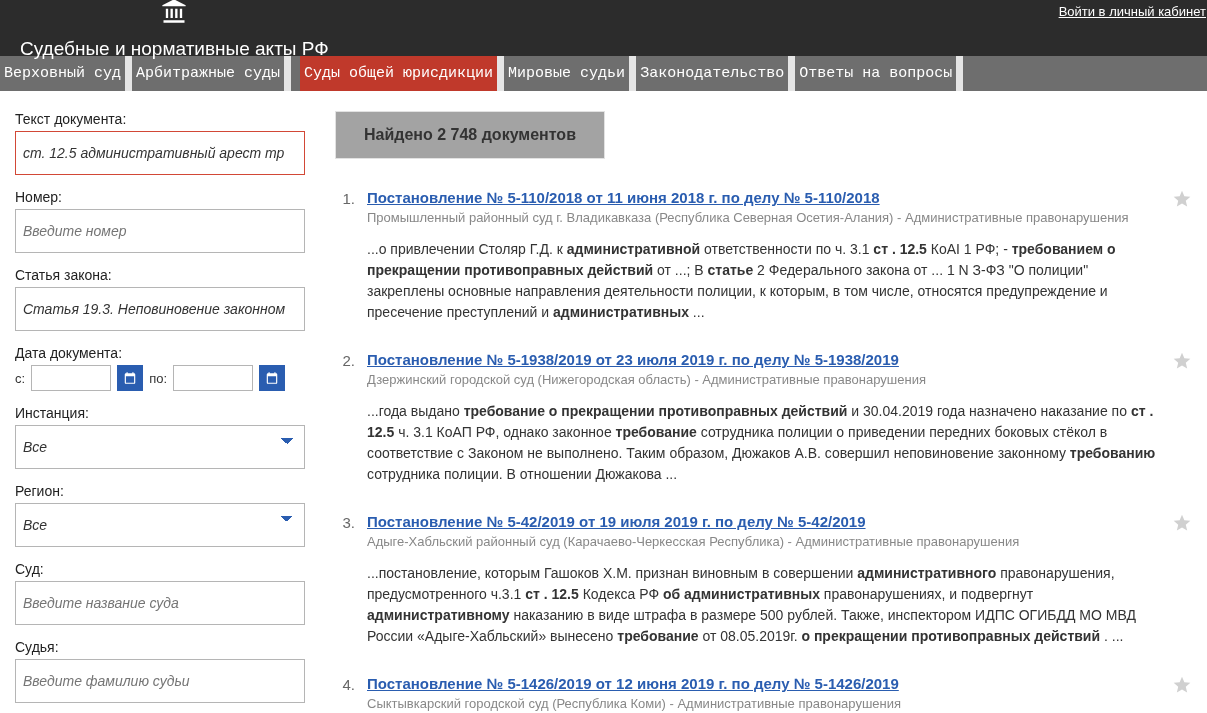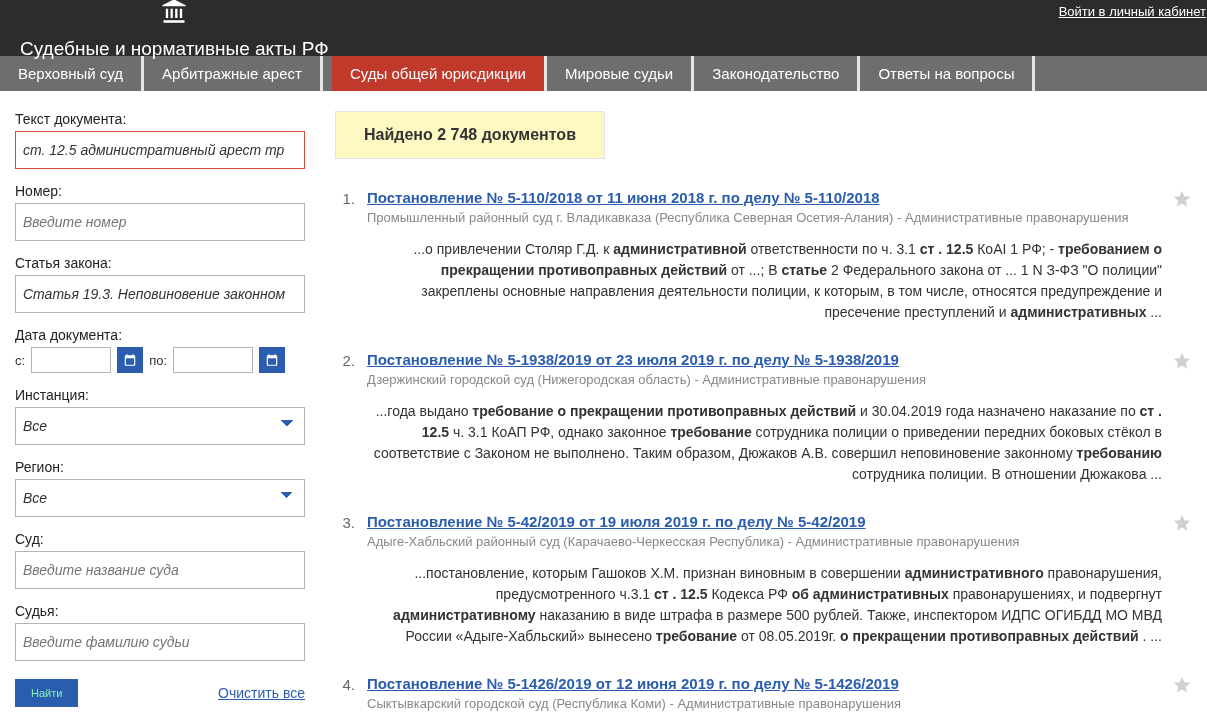--- a/index.html
+++ b/index.html
@@ -6,52 +6,52 @@
   body { font-family: Arial, Helvetica, sans-serif; font-size: 14px; color: #333; background: #fff; }
   a { text-decoration: none; }
 
   .top-bar { background: #2c2c2c; height: 56px; display: flex; align-items: center; padding: 0 20px; position: relative; }
   .logo-wrap { display: flex; align-items: center; gap: 10px; flex-direction: column; }
   .logo-icon svg { fill: #fff; }
   .site-title { color: #fff; font-size: 19px; font-weight: normal; }
   .login-link { position: absolute; top: 4px; right: 1px; color: #fff; font-size: 13px; text-decoration: underline; }
 
   .main-nav { background: #6e6e6e; display: flex; }
-  .nav-item { color: #fff; padding: 9px 18px; font-size: 15px; cursor: pointer; border-right: 3px solid #e5e5e5; }
+  .nav-item { color: #fff; padding: 9px 4px; font-size: 15px; cursor: pointer; border-right: 7px solid #e5e5e5; font-family: Liberation Mono, monospace; }
   .nav-item.active { background: #c0392b; margin-left: 9px; }
 
   .content { display: flex; gap: 30px; padding: 20px 15px; max-width: 1207px; }
   .sidebar { width: 290px; flex-shrink: 0; }
   .results { flex: 1; }
 
   .form-group { margin-bottom: 14px; }
   .form-label { font-weight: normal; font-size: 14px; display: block; margin-bottom: 4px; color: #222; }
-  .form-input, .form-select { width: 100%; height: 38px; border: 1px solid #b5b5b5; padding: 0 7px; font-size: 14px; font-style: italic; color: #555; background: #fff; }
+  .form-input, .form-select { width: 100%; height: 44px; border: 1px solid #b5b5b5; padding: 0 7px; font-size: 14px; font-style: italic; color: #555; background: #fff; }
   .form-input.highlight { border: 1px solid #d24836; }
   .form-input.filled, .form-select.filled { font-style: italic; color: #333; }
   .form-select { appearance: none; background-image: linear-gradient(45deg, transparent 50%, #2a5db0 50%), linear-gradient(135deg, #2a5db0 50%, transparent 50%); background-position: calc(100% - 17px) 12px, calc(100% - 11px) 12px; background-size: 6px 6px, 6px 6px; background-repeat: no-repeat; }
 
   .date-row { display: flex; align-items: center; gap: 6px; }
   .date-row .lbl { font-size: 13px; }
   .date-input { width: 80px; height: 26px; border: 1px solid #b5b5b5; padding: 0 4px; }
   .cal-btn { width: 26px; height: 26px; background: #2a5db0; display: inline-flex; align-items: center; justify-content: center; cursor: pointer; }
   .cal-btn svg { fill: #fff; }
 
   .form-footer { display: flex; align-items: center; gap: 20px; margin-top: 18px; }
   .btn-search { background: #2a5db0; color: #86efac; border: none; padding: 8px 16px; font-size: 11px; cursor: pointer; }
   .clear-link { color: #2a5db0; text-decoration: underline; font-size: 14px; cursor: pointer; margin-left: auto; }
 
-  .found-box { background: #fef9c3; border: 1px solid #e2e2e2; padding: 14px 28px; display: inline-block; font-size: 16px; font-weight: bold; margin-bottom: 30px; }
+  .found-box { background: #a3a3a3; border: 1px solid #e2e2e2; padding: 14px 28px; display: inline-block; font-size: 16px; font-weight: bold; margin-bottom: 30px; }
 
   .result-item { display: flex; gap: 12px; margin-bottom: 28px; position: relative; }
   .result-num { color: #666; font-size: 15px; width: 20px; text-align: right; padding-top: 1px; }
   .result-body { flex: 1; padding-right: 30px; }
   .result-title { color: #2a5db0; font-size: 15px; text-decoration: underline; font-weight: bold; cursor: pointer; }
   .result-meta { color: #888; font-size: 13px; margin-top: 4px; }
-  .result-snippet { color: #333; font-size: 14px; margin-top: 14px; line-height: 1.5; text-align: right; }
+  .result-snippet { color: #333; font-size: 14px; margin-top: 14px; line-height: 1.5; }
   .result-snippet b { font-weight: bold; }
   .star { position: absolute; right: 0; top: 0; cursor: pointer; }
   .star svg { fill: #d0d0d0; }
 </style>
 </head>
 <body>
 
 <div class="top-bar">
   <div class="logo-wrap">
     <span class="logo-icon">
@@ -59,21 +59,21 @@
           <path d="M12 2L2 7v1h20V7L12 2zm-7 8h2v8H5v-8zm4 0h2v8H9v-8zm4 0h2v8h-2v-8zm4 0h2v8h-2v-8zM3 20h18v2H3v-2z"></path>
         </svg>
     </span>
     <span class="site-title">Судебные и нормативные акты РФ</span>
   </div>
   <a class="login-link">Войти в личный кабинет</a>
 </div>
 
 <div class="main-nav" id="main-nav">
     <div class="nav-item">Верховный суд</div>
-    <div class="nav-item">Арбитражные арест</div>
+    <div class="nav-item">Арбитражные суды</div>
     <div class="nav-item active">Суды общей юрисдикции</div>
     <div class="nav-item">Мировые судьи</div>
     <div class="nav-item">Законодательство</div>
     <div class="nav-item">Ответы на вопросы</div>
   </div>
 
 <div class="content">
   <div class="sidebar">
 
     <div class="form-group">

